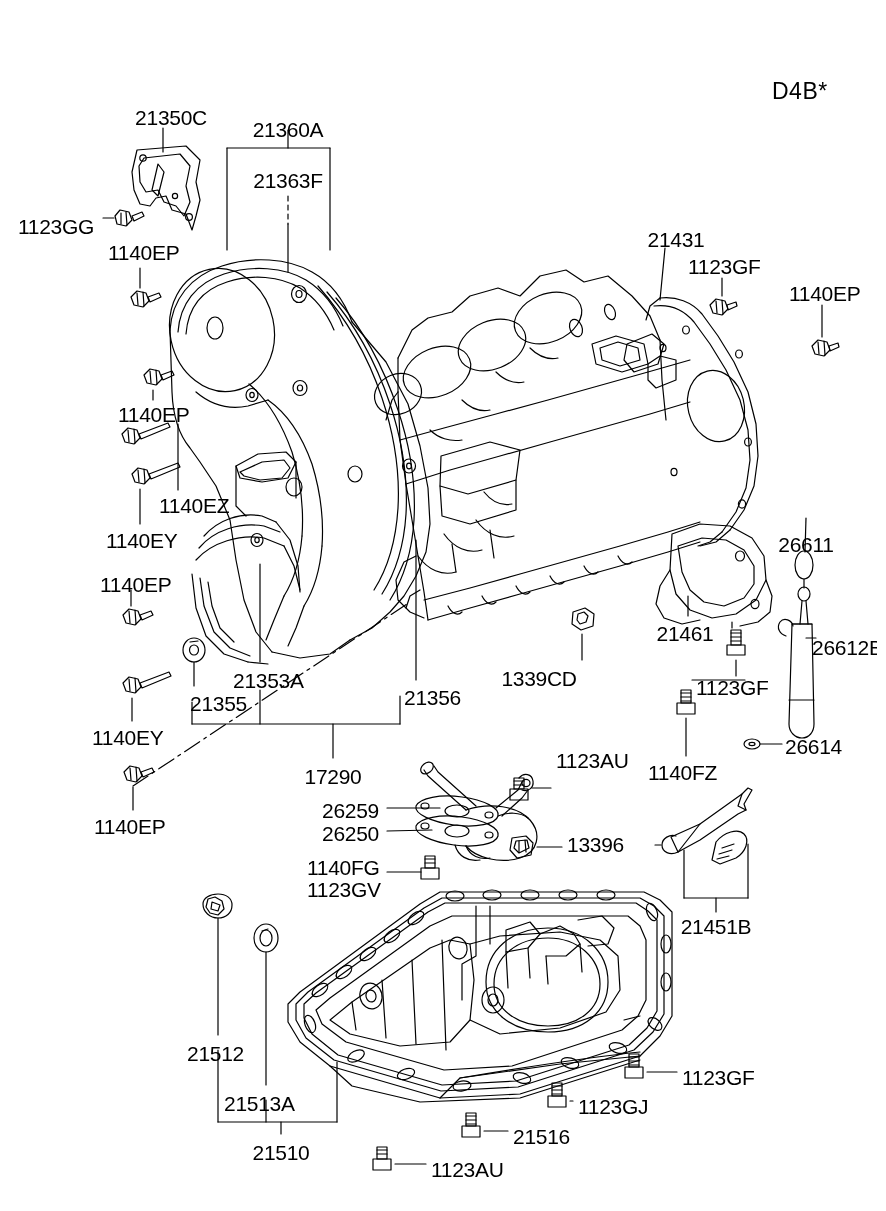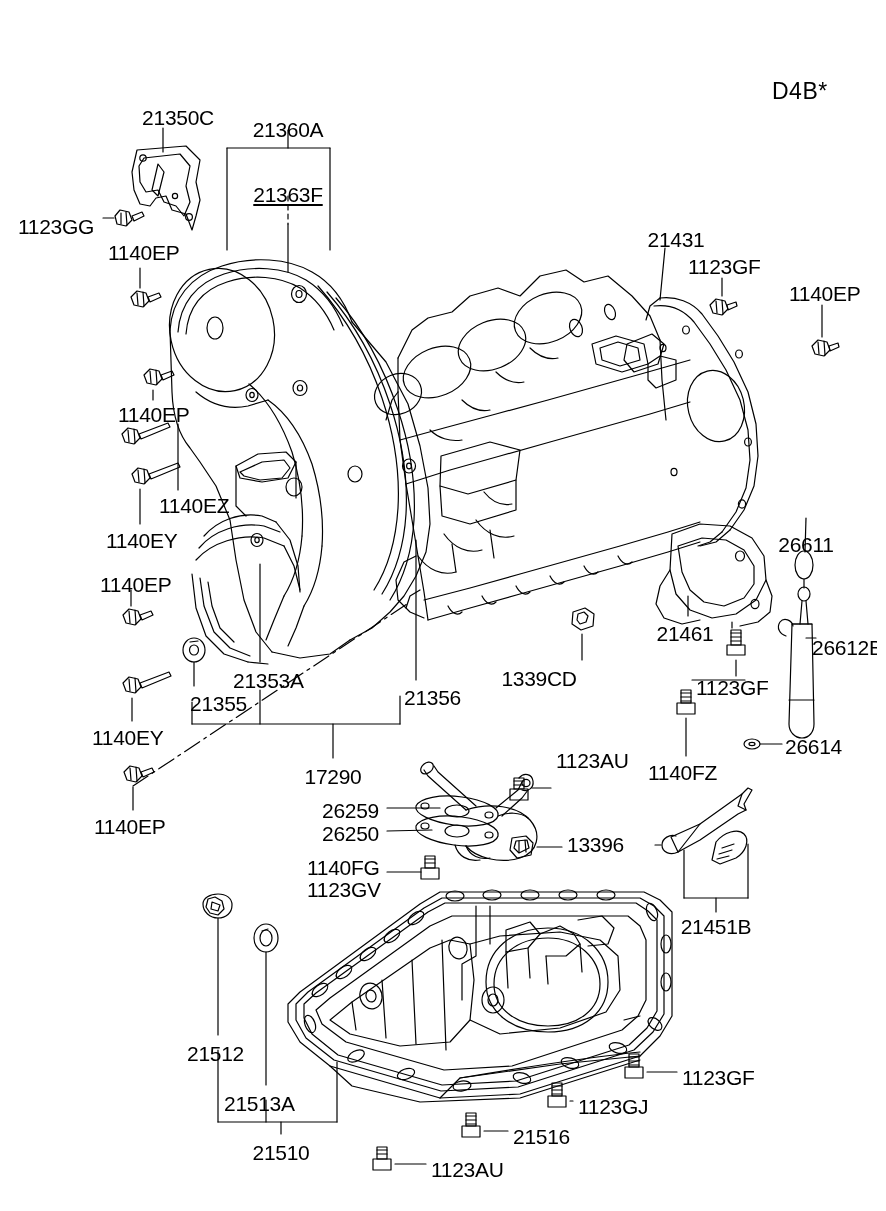--- a/index.html
+++ b/index.html
@@ -579,23 +579,23 @@
         <path d="M377,1147 L387,1147 L387,1159 L377,1159 Z"></path>
         <path d="M373,1159 L391,1159 L391,1170 L373,1170 Z"></path>
         <path d="M377,1150 L387,1150"></path>
         <path d="M377,1154 L387,1154"></path>
         <path d="M395,1164 L426,1164"></path>
       </g>
 
     </g>
   </svg>
 
-  <div class="lbl t" style="left:178px;top:107px;">21350C</div>
+  <div class="lbl t" style="left:171px;top:107px;">21350C</div>
   <div class="lbl t" style="left:288px;top:119px;">21360A</div>
-  <div class="lbl t" style="left:288px;top:184px;text-decoration:underline;">21363F</div>
+  <div class="lbl t" style="left:288px;top:170px;">21363F</div>
   <div class="lbl l" style="left:18px;top:216px;">1123GG</div>
   <div class="lbl l" style="left:108px;top:242px;">1140EP</div>
   <div class="lbl l" style="left:118px;top:404px;">1140EP</div>
   <div class="lbl l" style="left:159px;top:495px;">1140EZ</div>
   <div class="lbl l" style="left:106px;top:530px;">1140EY</div>
   <div class="lbl l" style="left:100px;top:574px;">1140EP</div>
   <div class="lbl l" style="left:92px;top:727px;">1140EY</div>
   <div class="lbl l" style="left:94px;top:816px;">1140EP</div>
   <div class="lbl l" style="left:190px;top:693px;">21355</div>
   <div class="lbl l" style="left:233px;top:670px;">21353A</div>

